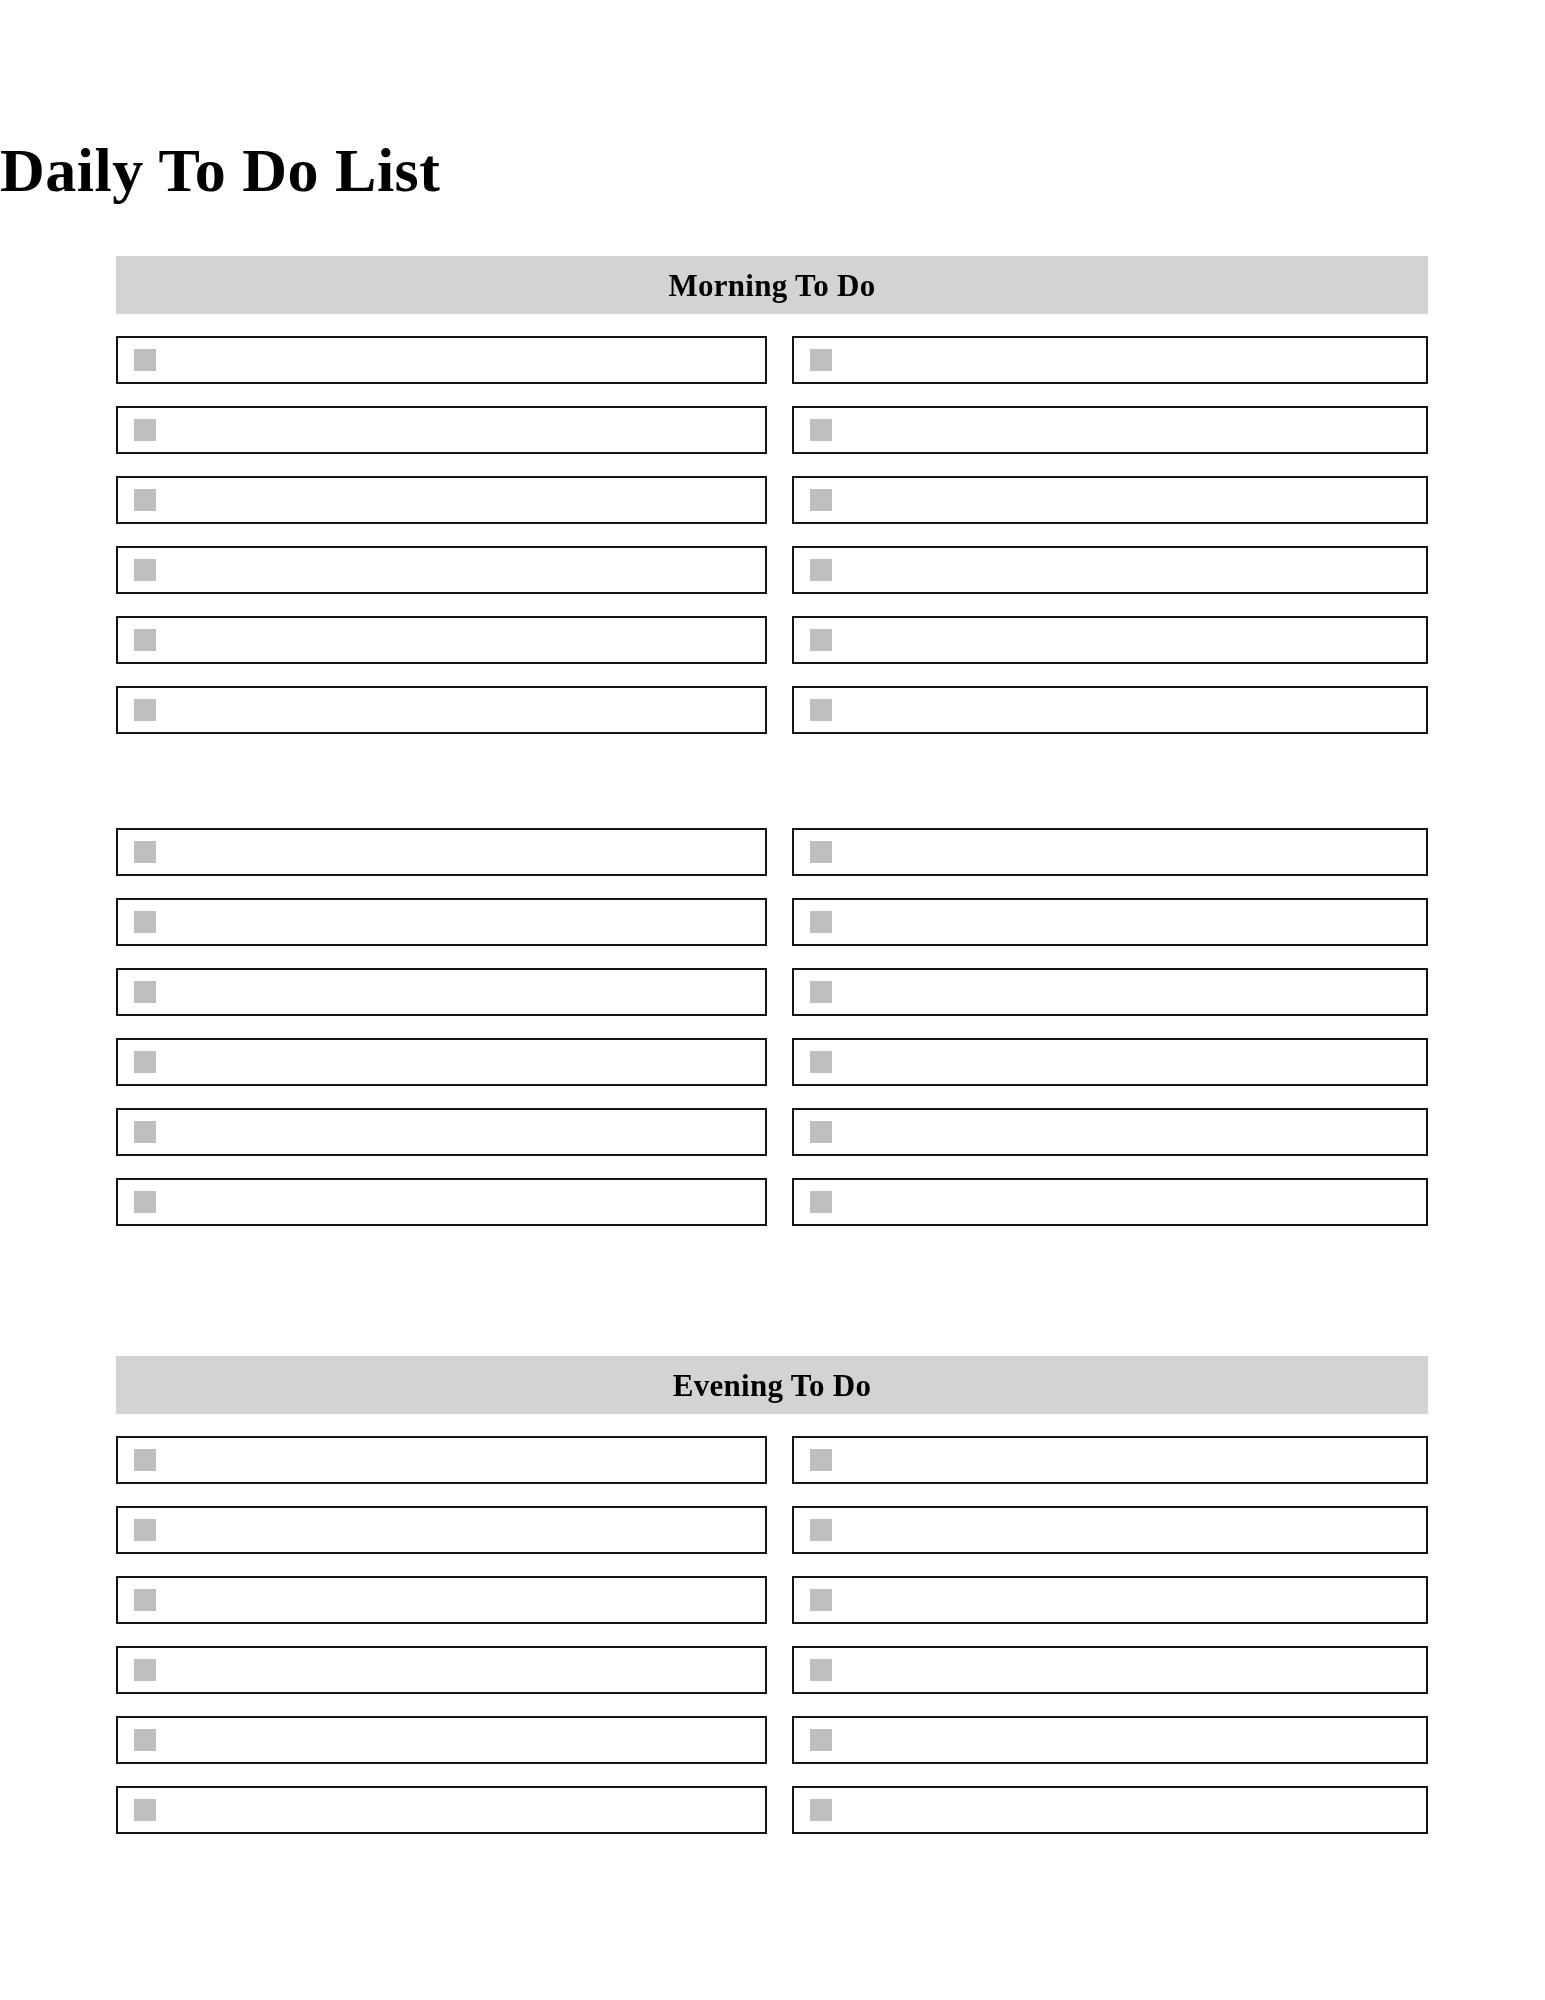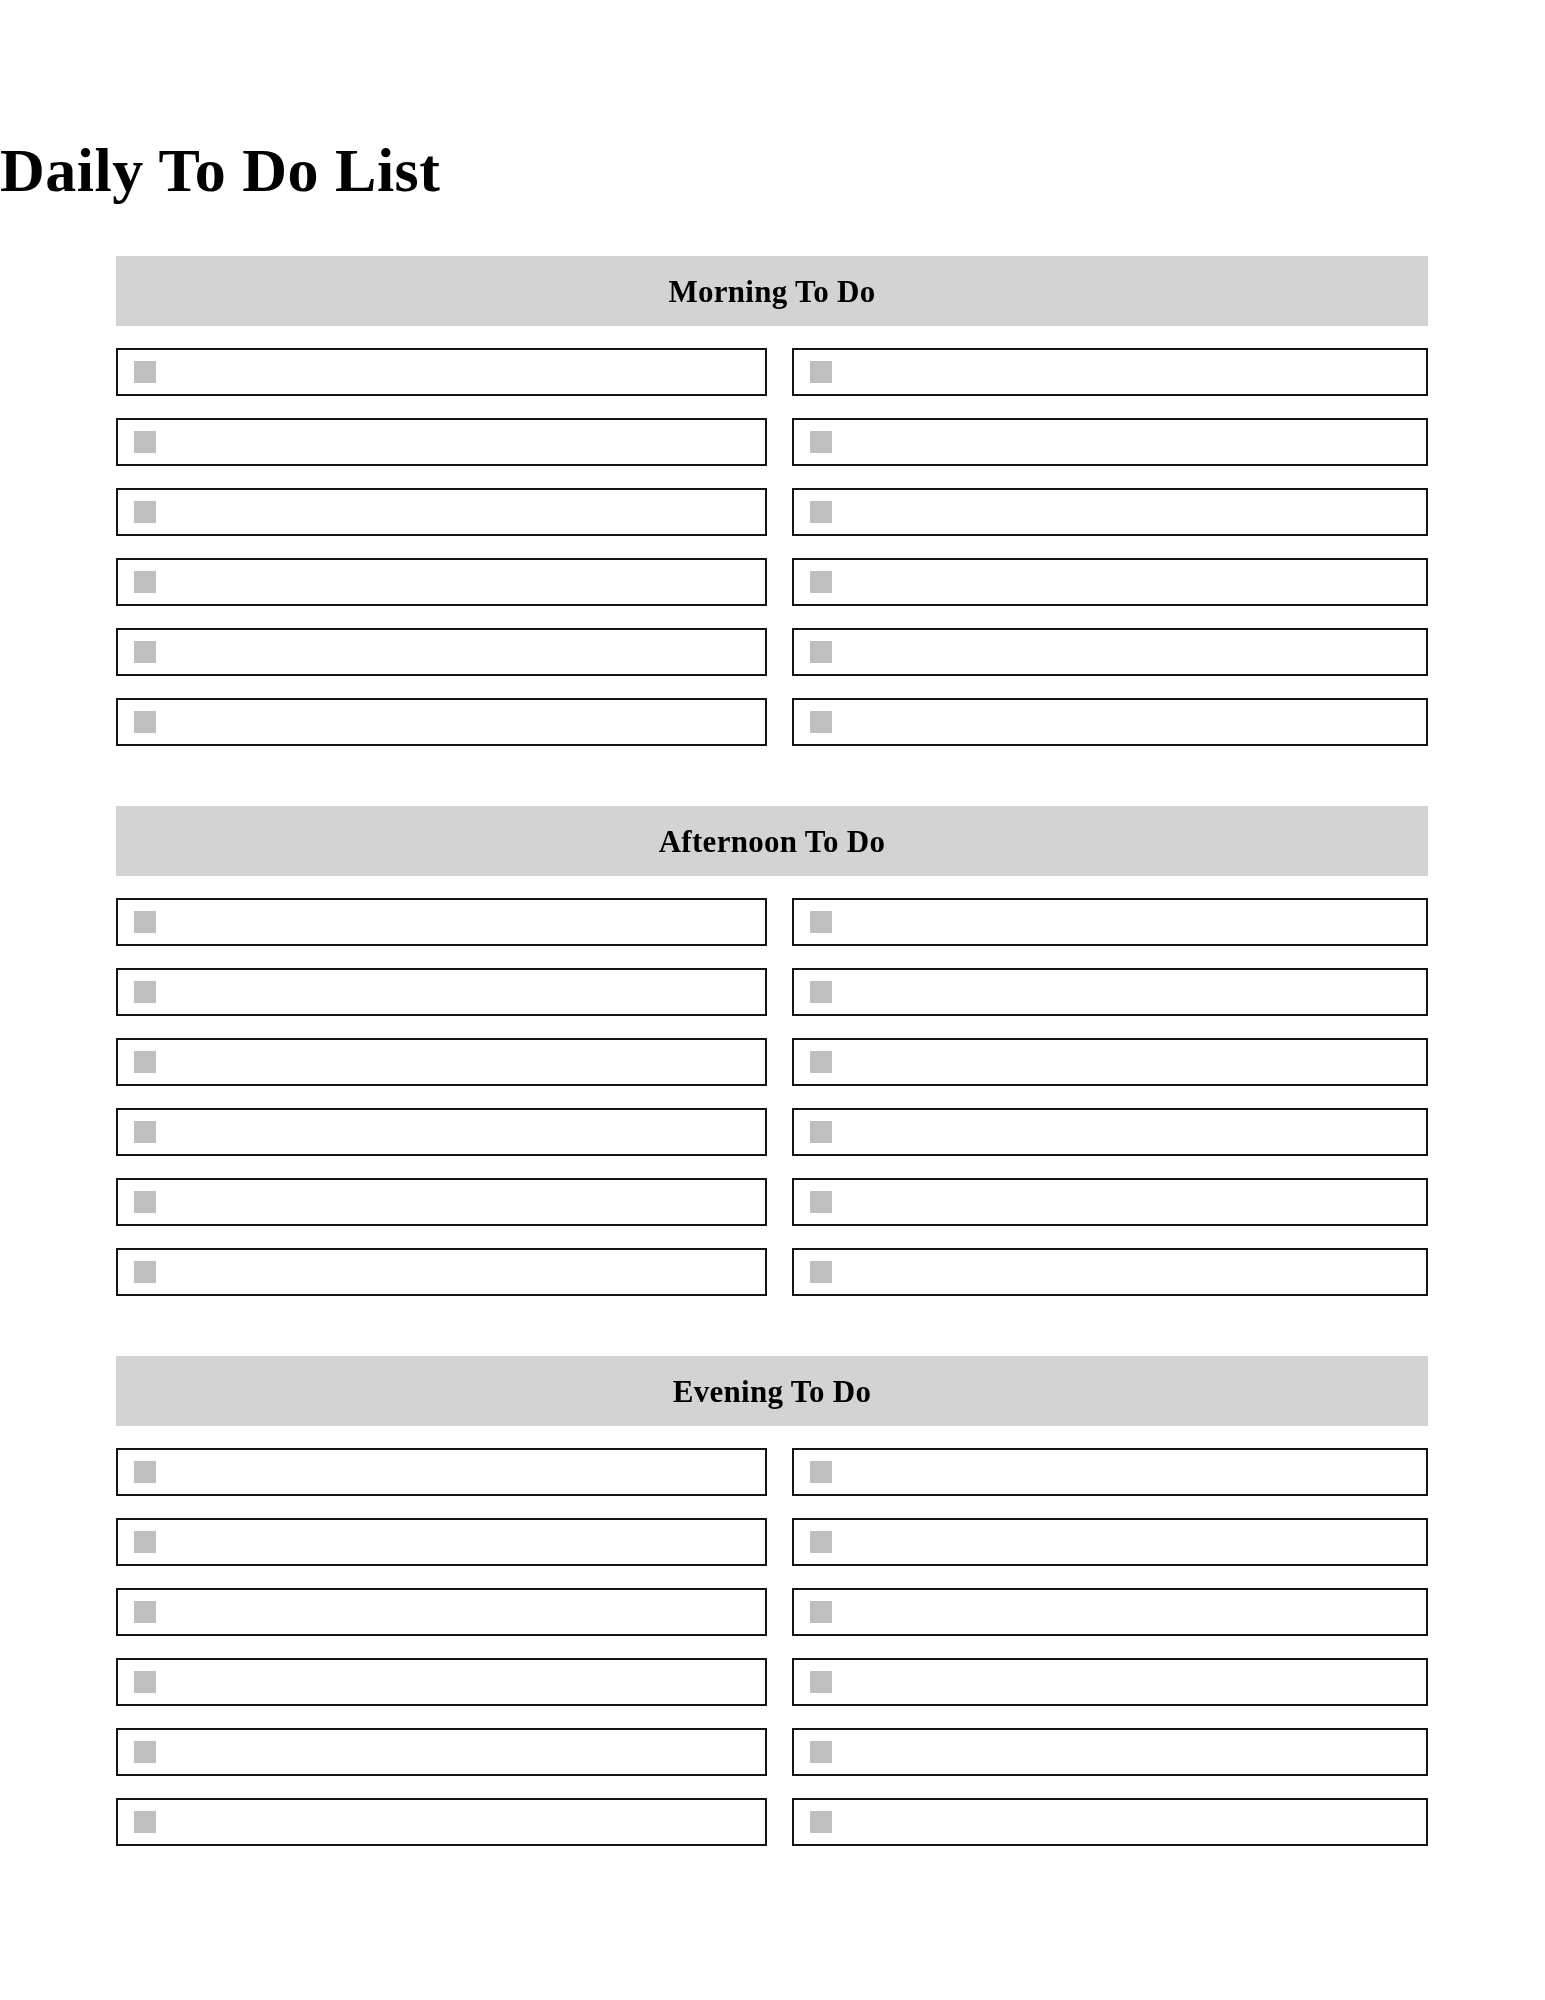--- a/index.html
+++ b/index.html
@@ -39,21 +39,21 @@
     position: absolute;
     left: 116px;
     width: 1312px;
   }
   .section-1 { top: 256px; }
   .section-2 { top: 806px; }
   .section-3 { top: 1356px; }
 
   .section-header {
     width: 1312px;
-    height: 70px;
+    height: 58px;
     background: #d3d3d3;
     display: flex;
     align-items: center;
     justify-content: center;
     box-sizing: border-box;
   }
   .section-header-label {
     font-size: 31px;
     font-weight: bold;
     line-height: 1;
@@ -171,23 +171,20 @@
         </div>
         <div class="todo-row right">
           <span class="checkbox"></span>
           <span class="row-text"></span>
         </div>
       </div>
     </div>
   </div>
 
   <div class="section section-2">
-    <div class="section-header">
-      <span class="section-header-label">Afternoon To Do</span>
-    </div>
     <div class="rows">
       <div class="row-pair">
         <div class="todo-row left">
           <span class="checkbox"></span>
           <span class="row-text"></span>
         </div>
         <div class="todo-row right">
           <span class="checkbox"></span>
           <span class="row-text"></span>
         </div>

